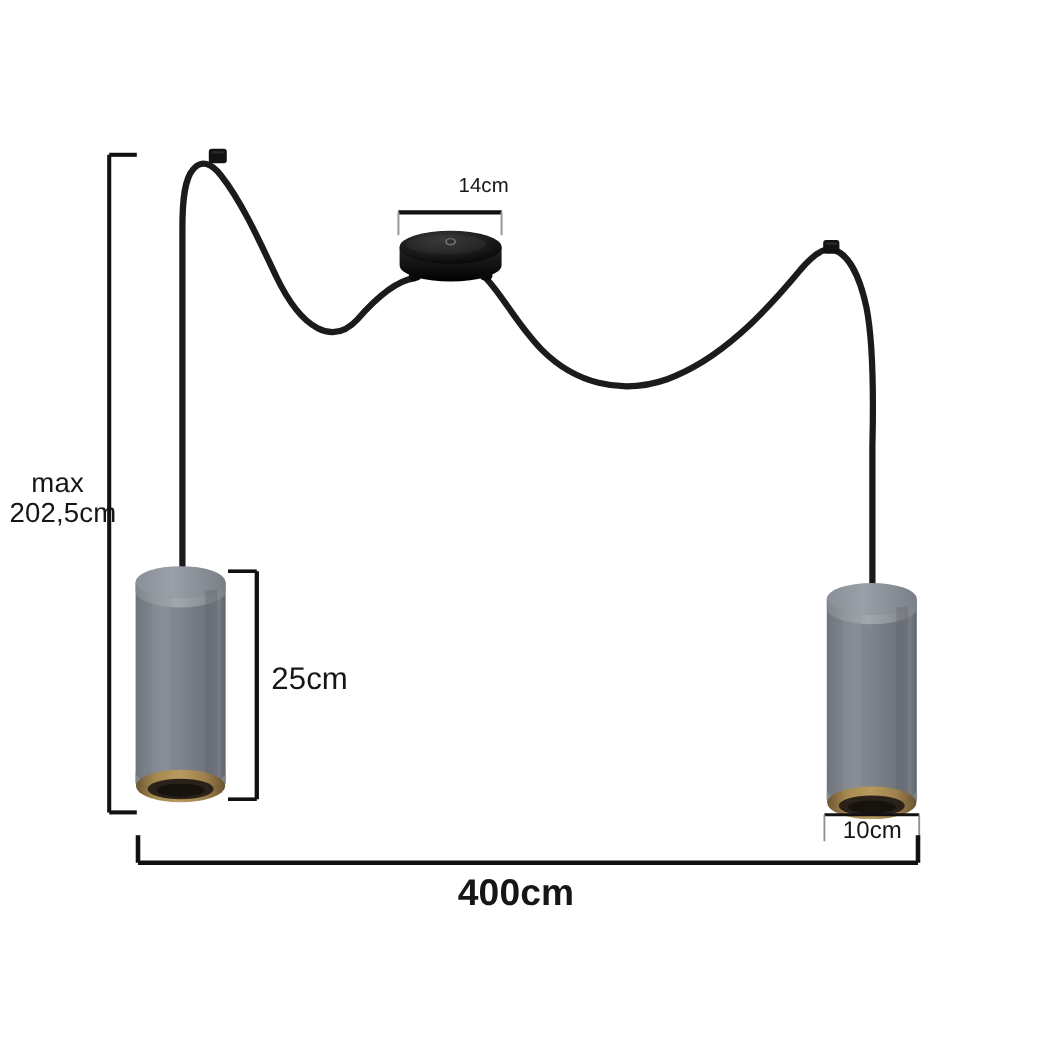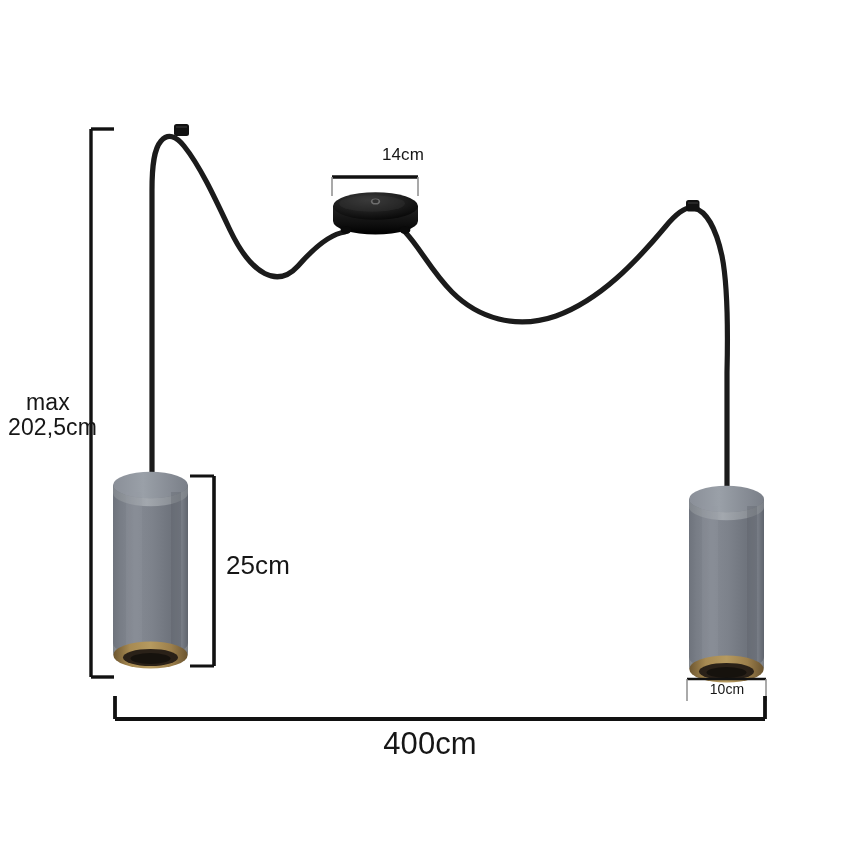--- a/index.html
+++ b/index.html
@@ -45,28 +45,28 @@
   }
   #label-25{
     left:226px; top:551px;
     font-size:26px;
     text-align:right;
   }
   #label-10{
     left:689px; top:682px;
     width:76px;
     text-align:center;
-    font-size:14px;
+    font-size:20px;
   }
   #label-400{
     left:335px; top:727px;
     width:190px;
     text-align:center;
     font-size:31px;
-    font-weight:400;
+    font-weight:700;
   }
 </style>
 </head>
 <body>
 
 <div id="stage">
 
   <svg id="scene" viewBox="0 0 868 868" xmlns="http://www.w3.org/2000/svg">
 
     <defs>

